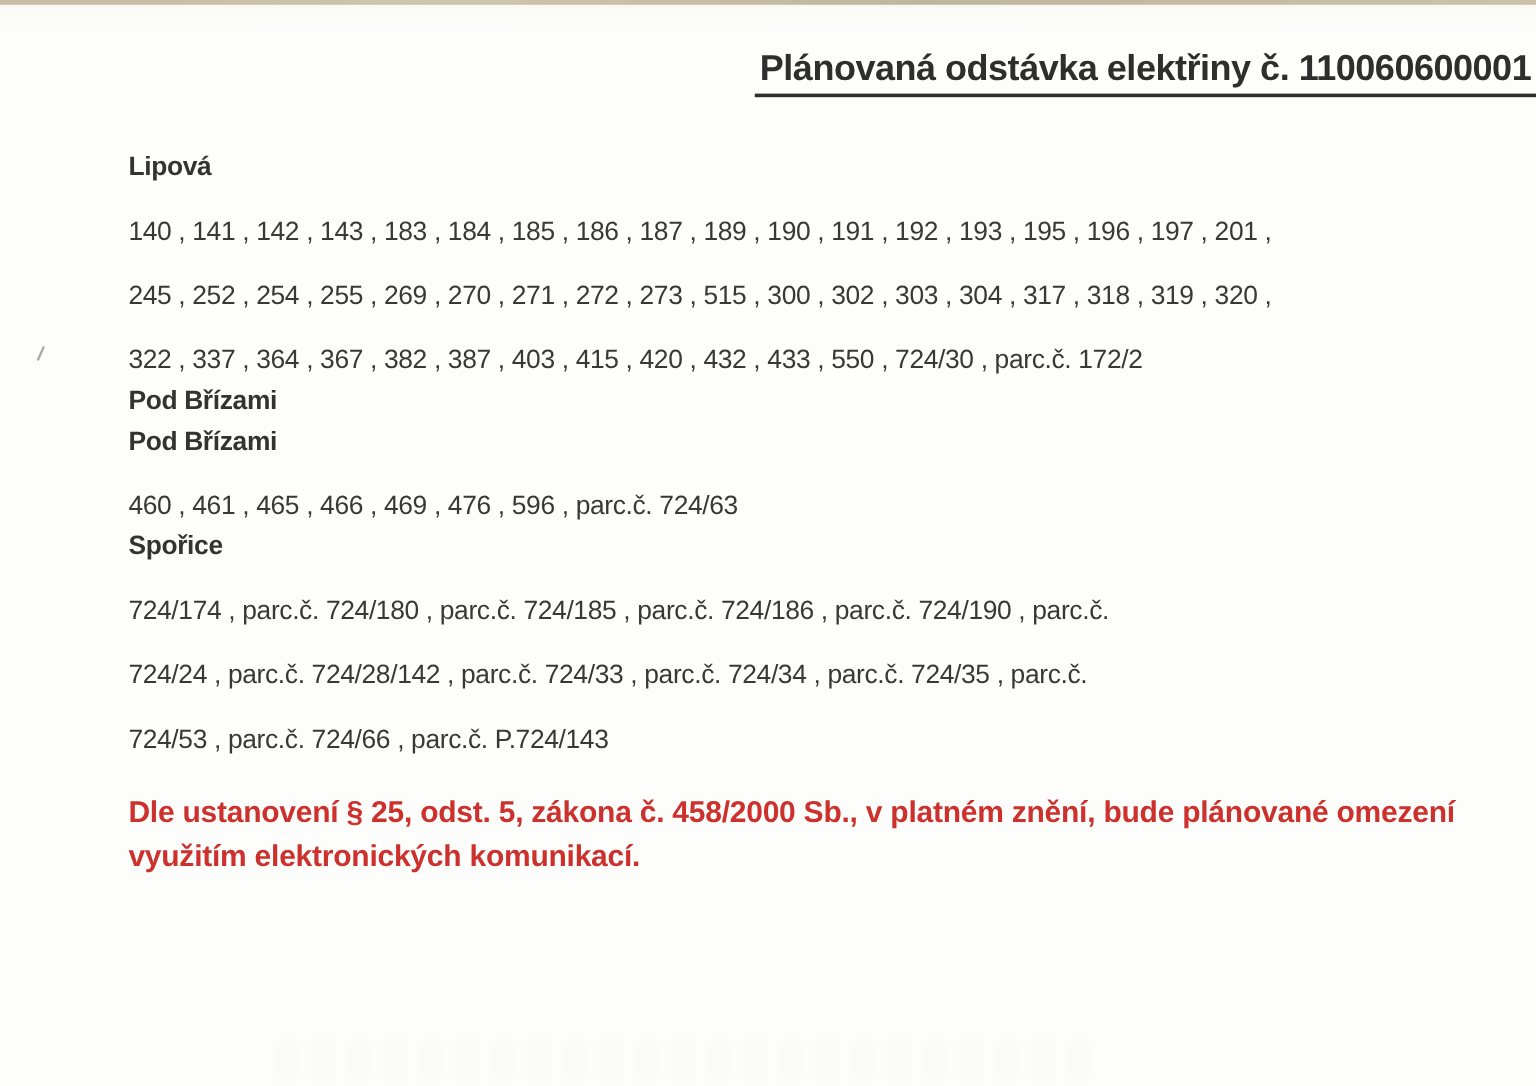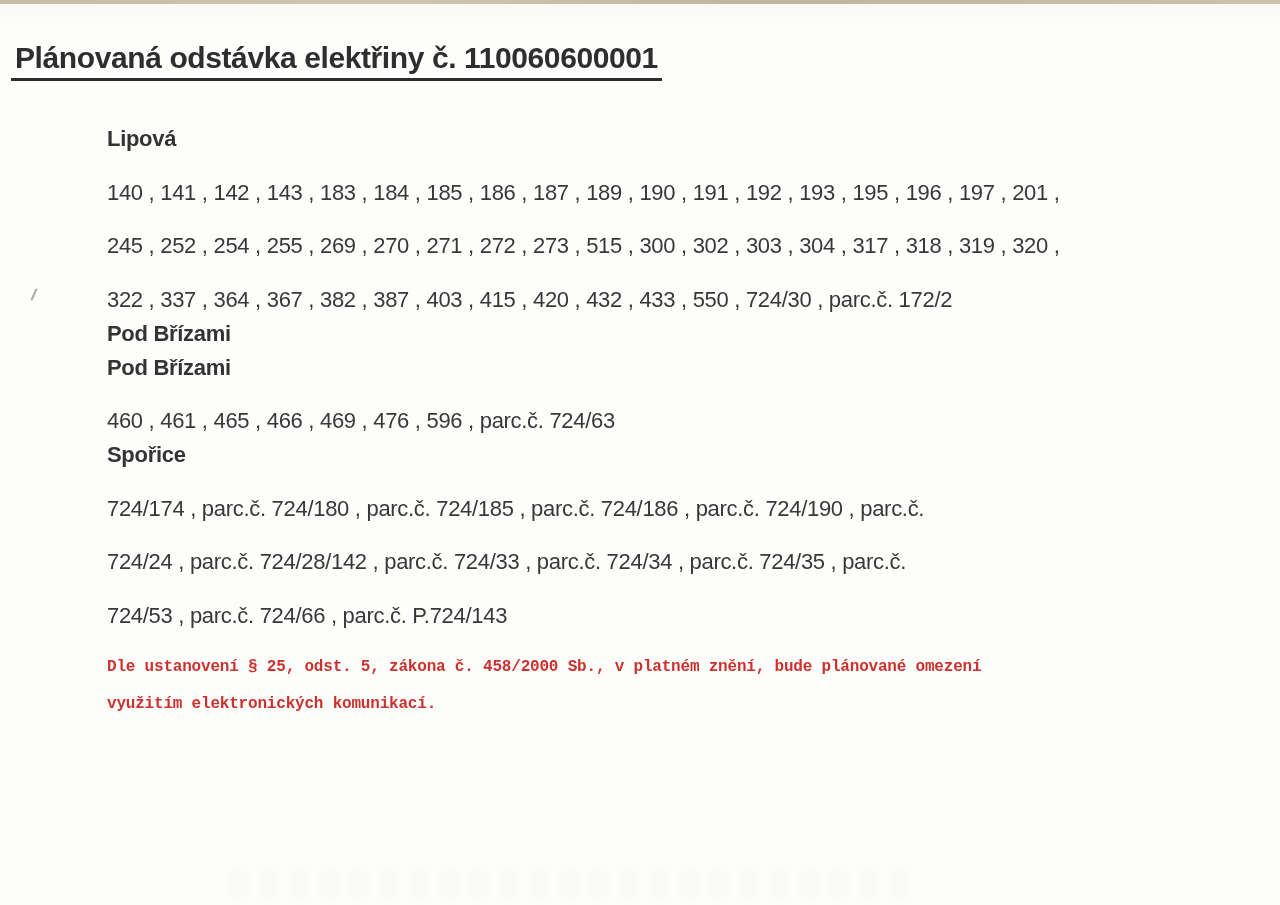--- a/index.html
+++ b/index.html
@@ -23,21 +23,21 @@
     background:
       linear-gradient(180deg, rgba(240,238,230,0.35) 0%, rgba(255,255,255,0) 3%),
       var(--paper);
   }
   .scan-top-edge{
     position:absolute; top:0; left:0; right:0; height:4px;
     background:linear-gradient(90deg,#c6bda2 0%, #cdc5ae 30%, #bfb79c 60%, #cac2a9 100%);
   }
   .title-block{
     position:absolute; top:40px; left:11px; right:0;
-    text-align:left;
+    text-align:right;
   }
   .title-line{
     display:block;
     margin-bottom:7px;
   }
   .title-line > span{
     display:inline-block;
     font-weight:bold;
     font-size:30px;
     letter-spacing:-0.4px;
@@ -59,27 +59,26 @@
     font-weight:bold;
     color:#333333;
     white-space:nowrap;
   }
   .address-line{
     white-space:nowrap;
     color:var(--ink);
     margin-top:20px;
   }
   .legal-notice{
-    margin-top:16px;
+    margin-top:26px;
     color:var(--red);
     font-weight:bold;
-    font-size:16px;
+    font-size:25px;
     line-height:37.5px;
     letter-spacing:-0.2px;
-    font-family:Liberation Mono, monospace;
   }
   .notice-line{white-space:nowrap;}
   .scan-mark{
     position:absolute;
     left:33px; top:288px;
     width:2px; height:13px;
     background:#8d8d8d;
     transform:rotate(24deg);
     border-radius:1px;
     opacity:0.75;

